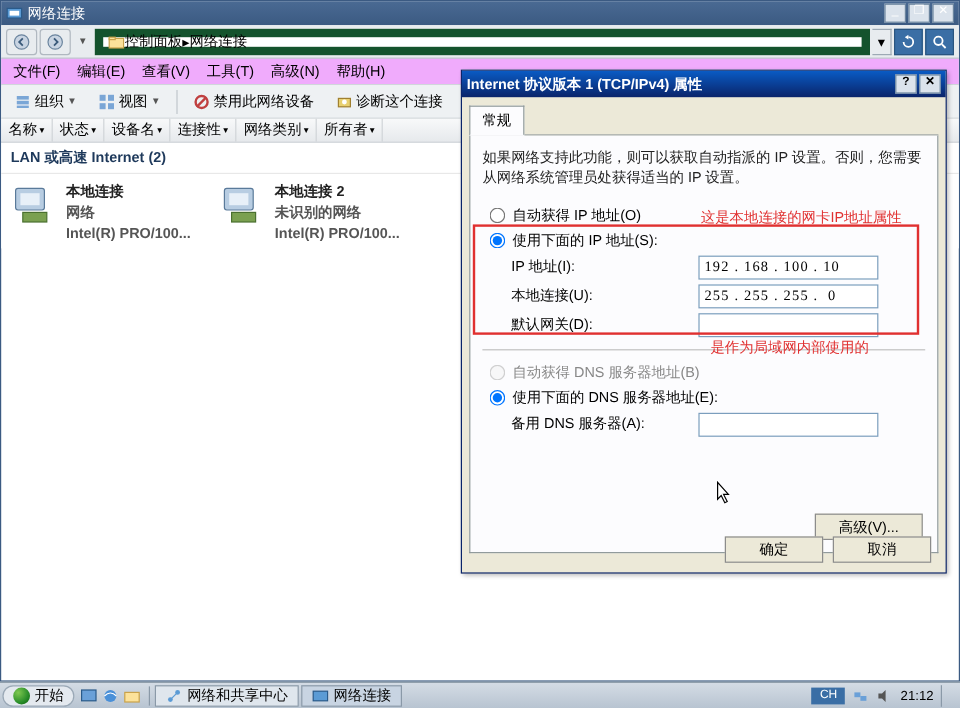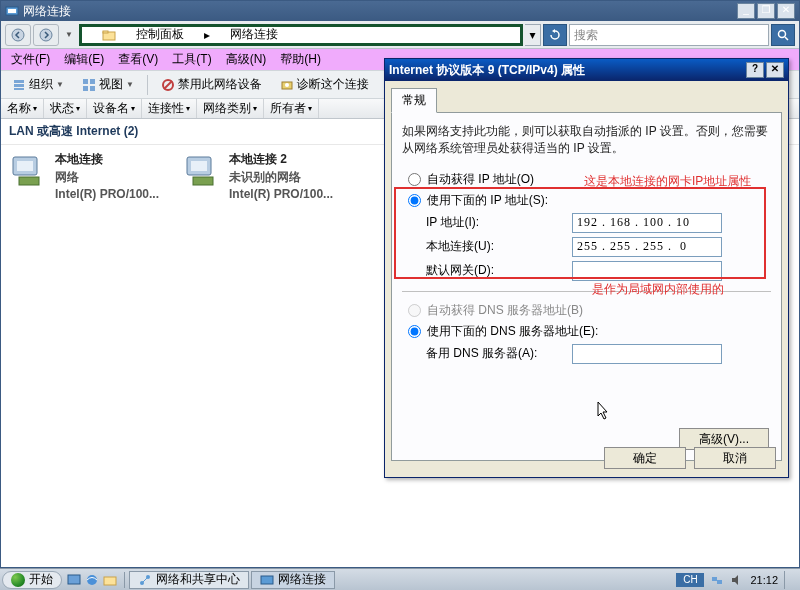--- a/index.html
+++ b/index.html
@@ -9,21 +9,21 @@
 .main-window { position: absolute; top: 0; left: 0; width: 800px; height: 568px; background: #fff; border: 1px solid #3b5a82; }
 .titlebar { height: 20px; background: linear-gradient(to bottom, #4a6a93, #3b5a82); color: #fff; display: flex; align-items: center; padding: 0 4px; }
 .titlebar .icon { width: 14px; height: 14px; margin-right: 4px; }
 .titlebar .title { flex: 1; font-size: 12px; }
 .win-controls { display: flex; gap: 2px; }
 .win-btn { width: 18px; height: 16px; background: #dbe3ec; border: 1px solid #6a849e; font-size: 10px; text-align: center; line-height: 12px; cursor: pointer; }
 
 
 .addrbar { height: 28px; background: #e8ecef; border-bottom: 1px solid #b7c0c8; display: flex; align-items: center; padding: 2px 4px; gap: 2px; }
 .nav-btn { width: 26px; height: 22px; background: #e8ecef; border: 1px solid #b0b8c0; border-radius: 3px; display:flex;align-items:center;justify-content:center; cursor:pointer; }
-.addr-input { flex: 1; height: 22px; border: 3px solid #14532d; background: #fff; display: flex; align-items: center; padding: 0 20px; gap: 20px; }
+.addr-input { flex: 1; height: 22px; border: 7px solid #14532d; background: #fff; display: flex; align-items: center; padding: 0 4px; gap: 0; }
 .addr-dd { width: 16px; height: 22px; border: 1px solid #9da9b4; border-left: none; background: #e8ecef; text-align:center; line-height:20px; cursor:pointer; }
 .refresh-btn { width: 24px; height: 22px; background: #3a6ea5; border: 1px solid #2a5580; display:flex;align-items:center;justify-content:center; cursor:pointer; color:#fff; }
 .search-box { width: 200px; height: 22px; border: 1px solid #9da9b4; background: #fff; padding: 0 4px; color: #888; line-height: 20px; }
 .search-btn { width: 24px; height: 22px; background: #3a6ea5; border: 1px solid #2a5580; display:flex;align-items:center;justify-content:center; cursor:pointer; color:#fff; }
 
 
 .menubar { height: 22px; background: #f0abfc; border-bottom: 1px solid #d0d6da; display: flex; align-items: center; padding: 0 4px; gap: 2px; }
 .menu-item { padding: 2px 6px; cursor: pointer; }
 
 
@@ -53,21 +53,21 @@
 .dlg-titlebar .title { flex: 1; font-size: 12px; }
 .dlg-winbtn { width: 18px; height: 16px; background: #dbe3ec; border: 1px solid #6a849e; color: #000; font-size: 10px; text-align: center; line-height: 12px; margin-left: 2px; cursor:pointer; }
 .dlg-body { padding: 6px; }
 .tabstrip { display: flex; border-bottom: 1px solid #919b9c; }
 .tab { padding: 3px 10px; background: #ece9d8; border: 1px solid #919b9c; border-bottom: none; margin-right: 2px; cursor: pointer; position: relative; top: 1px; }
 .tab.active { background: #fcfcfe; border-bottom: 1px solid #fcfcfe; }
 .tabpanel { background: #fcfcfe; border: 1px solid #919b9c; border-top: none; padding: 10px 10px 12px 10px; height: 348px; position: relative; }
 .desc { font-size: 12px; color: #222; margin-bottom: 12px; line-height: 1.4; }
 .radio-row { display: flex; align-items: center; gap: 6px; padding: 2px 0 2px 6px; }
 .radio-row.disabled { color: #888; }
-.field-row { display: flex; align-items: center; padding: 2px 0 2px 24px; gap: 6px; }
+.field-row { display: flex; align-items: center; padding: 2px 0 2px 24px; gap: 16px; }
 .field-label { width: 140px; }
 .ip-input { width: 150px; height: 20px; border: 1px solid #7b9ebd; background: #fff; padding: 0 4px; font-family: Tahoma; text-align: left; letter-spacing: 1px; }
 .redbox { position: absolute; border: 2px solid #e03030; pointer-events: none; }
 .redtext { position: absolute; color: #e03030; font-size: 12px; }
 .adv-btn { position: absolute; right: 12px; bottom: 10px; width: 90px; height: 22px; background: #ece9d8; border: 1px solid #8c8c8c; cursor:pointer; }
 .dlg-buttons { position: absolute; right: 12px; bottom: 8px; display: flex; gap: 8px; }
 .dlg-btn { width: 82px; height: 22px; background: #ece9d8; border: 1px solid #8c8c8c; cursor: pointer; }
 
 hr.groove { border: none; border-top: 1px solid #c0c0c0; margin: 8px 0; }
 
@@ -130,21 +130,20 @@
       <span>▸</span>
       <span>网络连接</span>
     </div>
     <div class="addr-dd">▾</div>
     <div class="refresh-btn">
         <svg width="12" height="12">
           <path d="M6 2 A4 4 0 1 1 2 6" stroke="#fff" fill="none" stroke-width="1.5"></path>
           <path d="M6 0 L6 4 L3 2 Z" fill="#fff"></path>
         </svg>
       </div>
-    <div class="search-box">搜索</div>
     <div class="search-btn">
         <svg width="12" height="12">
           <circle cx="5" cy="5" r="3.5" stroke="#fff" fill="none" stroke-width="1.5"></circle>
           <line x1="8" y1="8" x2="11" y2="11" stroke="#fff" stroke-width="1.5"></line>
         </svg>
       </div>
   </div>
 
   <div class="menubar">
     <div class="menu-item">文件(F)</div>
@@ -257,21 +256,21 @@
           <span class="sub">未识别的网络</span>
           <span class="sub">Intel(R) PRO/100...</span>
         </div>
       </div>
     </div>
   </div>
 </div>
 
 <div class="dialog">
   <div class="dlg-titlebar">
-    <span class="title">Internet 协议版本 9 (TCP/IPv4) 属性</span>
+    <span class="title">Internet 协议版本 1 (TCP/IPv4) 属性</span>
     <div class="dlg-winbtn">?</div>
     <div class="dlg-winbtn">✕</div>
   </div>
   <div class="dlg-body">
     <div class="tabstrip">
       <div class="tab active">常规</div>
     </div>
     <div class="tabpanel">
       <div class="desc">如果网络支持此功能，则可以获取自动指派的 IP 设置。否则，您需要从网络系统管理员处获得适当的 IP 设置。</div>
 

